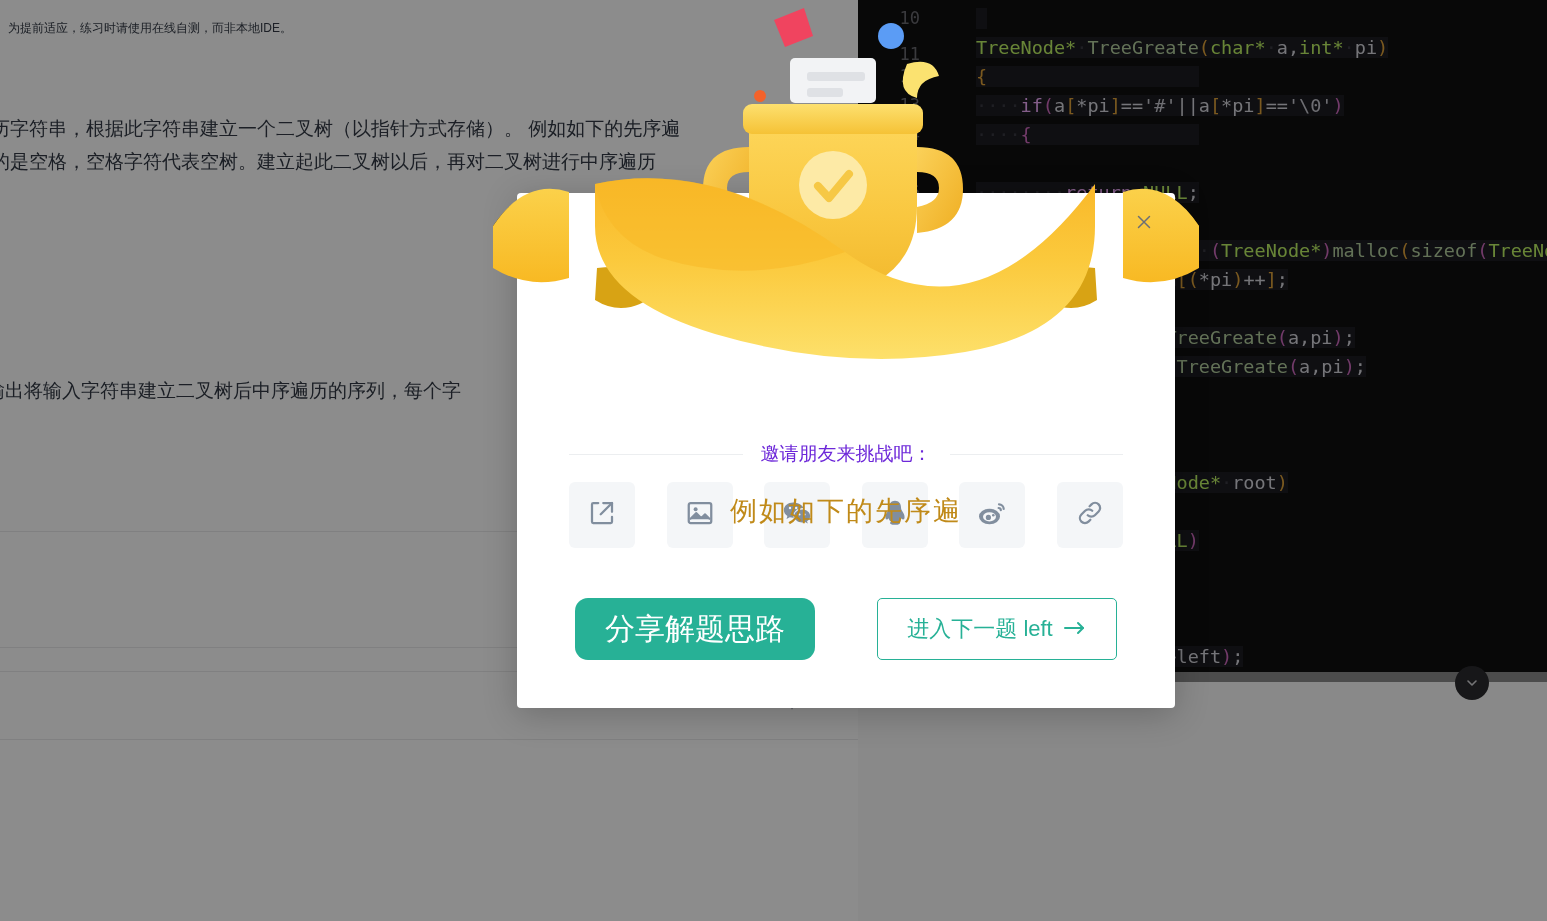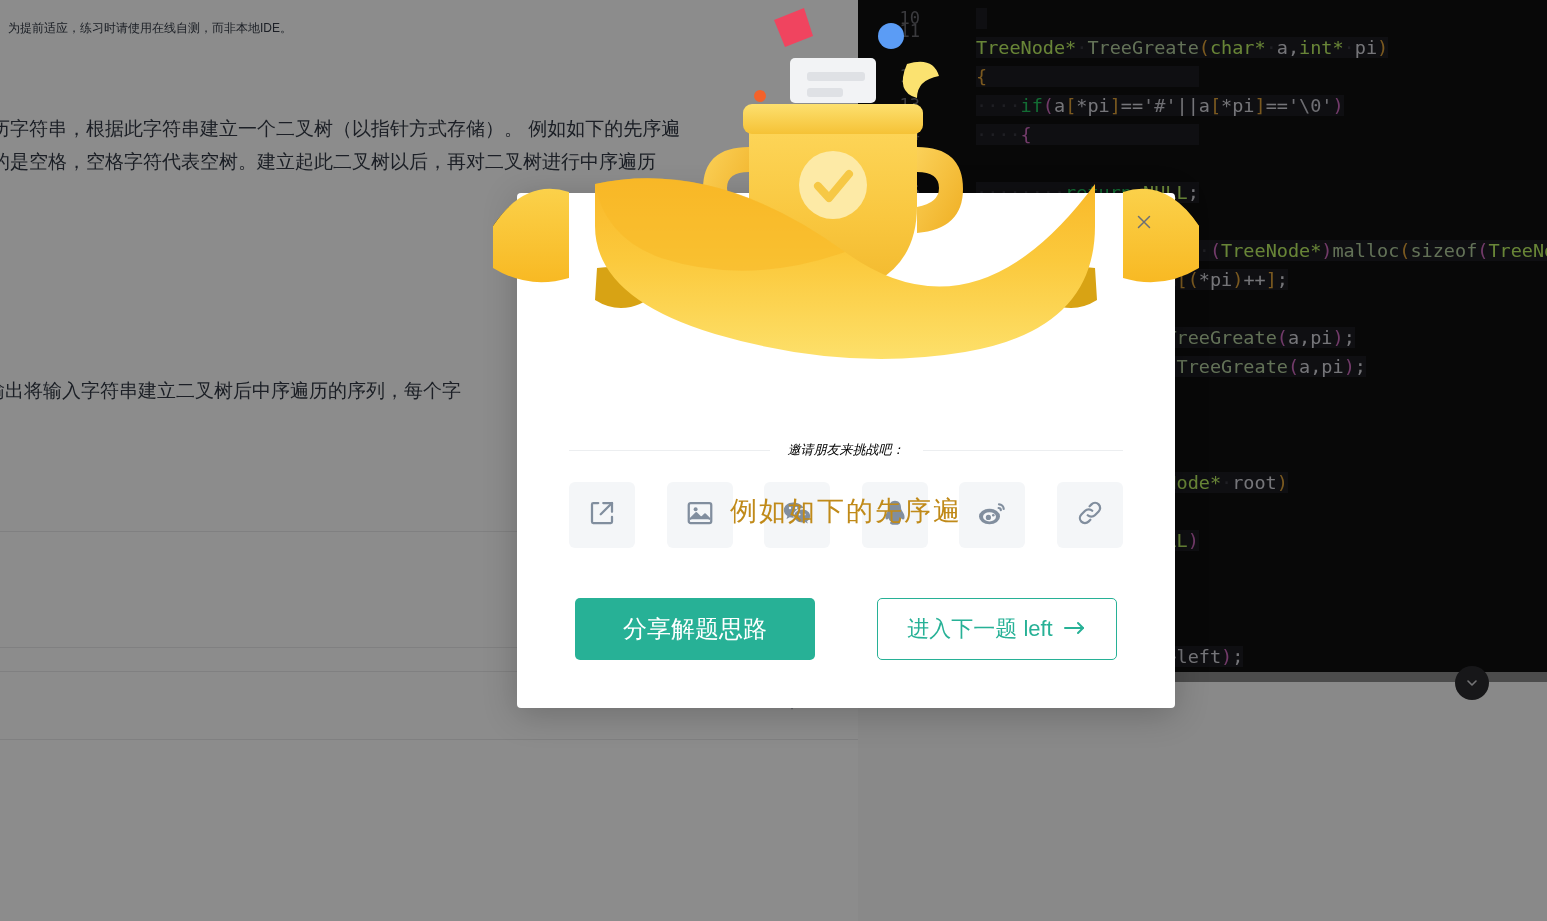--- a/index.html
+++ b/index.html
@@ -81,21 +81,21 @@
     font-size: 18.5px;
     line-height: 29px;
     height: 29px;
     color: #d6d6dd;
   }
   .code-line > span { background: #1d1d22; }
   .tk-type { color: #bef264; }
   .tk-fn   { color: #b4cf9f; }
   .tk-par  { color: #e0a33a; }
   .tk-par2 { color: #d06bc0; }
-  .tk-kw   { color: #22c55e; }
+  .tk-kw   { color: #f0abfc; }
   .tk-str  { color: #c9c9d1; }
   .tk-id   { color: #d6d6dd; }
   .tk-ws   { color: #3a3a42; }
 
   .editor-scrollbar {
     position: absolute; left: 72px; top: 672px; width: 617px; height: 10px;
     background: #8a8a8a;
   }
   .scroll-down-btn {
     position: absolute; left: 1455px; top: 666px;
@@ -149,21 +149,21 @@
   }
 
   
   .invite-row {
     position: absolute; left: 52px; top: 248px; width: 554px;
     display: flex; align-items: center;
     z-index: 20;
   }
   .invite-line { flex: 1; height: 1px; background: #eceef0; }
   .invite-label {
-    padding: 0 18px; font-size: 13px; color: #000000; white-space: nowrap; font-style: italic;
+    padding: 0 18px; font-size: 19px; color: #6d28d9; white-space: nowrap;
   }
 
   .share-row {
     position: absolute; left: 52px; top: 289px; width: 554px;
     display: flex; justify-content: space-between;
     z-index: 20;
   }
   .share-btn {
     width: 66px; height: 66px;
     background: #f4f6f8;
@@ -174,22 +174,22 @@
   }
 
   .btn-row {
     position: absolute; left: 58px; top: 405px; width: 542px;
     display: flex; justify-content: space-between;
     z-index: 20;
   }
   .btn-primary {
     width: 240px; height: 62px;
     background: #27b196;
-    border: none; border-radius: 5px;
-    color: #ffffff; font-size: 24px;
+    border: none; border-radius: 13px;
+    color: #ffffff; font-size: 30px;
     cursor: pointer;
     font-family: "Liberation Sans", sans-serif;
   }
   .btn-outline {
     width: 240px; height: 62px;
     background: #ffffff;
     border: 1px solid #27b196; border-radius: 5px;
     color: #27b196; font-size: 22px;
     cursor: pointer;
     display: flex; align-items: center; justify-content: center; gap: 10px;
@@ -215,21 +215,21 @@
       <div class="hdivider hdiv-d"></div>
 
       <div class="left-chevron">▾</div>
     </div>
 
     <div class="right-panel">
 
       <div class="editor">
         <div class="gutter" id="gutter">
             <div class="gutter-line" style="top: 4px;">10</div>
-            <div class="gutter-line" style="top: 17px; padding-left: 32px;">11</div>
+            <div class="gutter-line" style="top: 40px; padding-left: 32px;">11</div>
             <div class="gutter-line" style="top: 62px;">12</div>
             <div class="gutter-line" style="top: 91px;">13</div>
             <div class="gutter-line" style="top: 120px;">14</div>
             <div class="gutter-line" style="top: 149px;">15</div>
             <div class="gutter-line" style="top: 178px;">16</div>
             <div class="gutter-line" style="top: 207px;">17</div>
             <div class="gutter-line" style="top: 236px;">18</div>
             <div class="gutter-line" style="top: 265px;">19</div>
             <div class="gutter-line" style="top: 294px;">20</div>
             <div class="gutter-line" style="top: 323px;">21</div>

